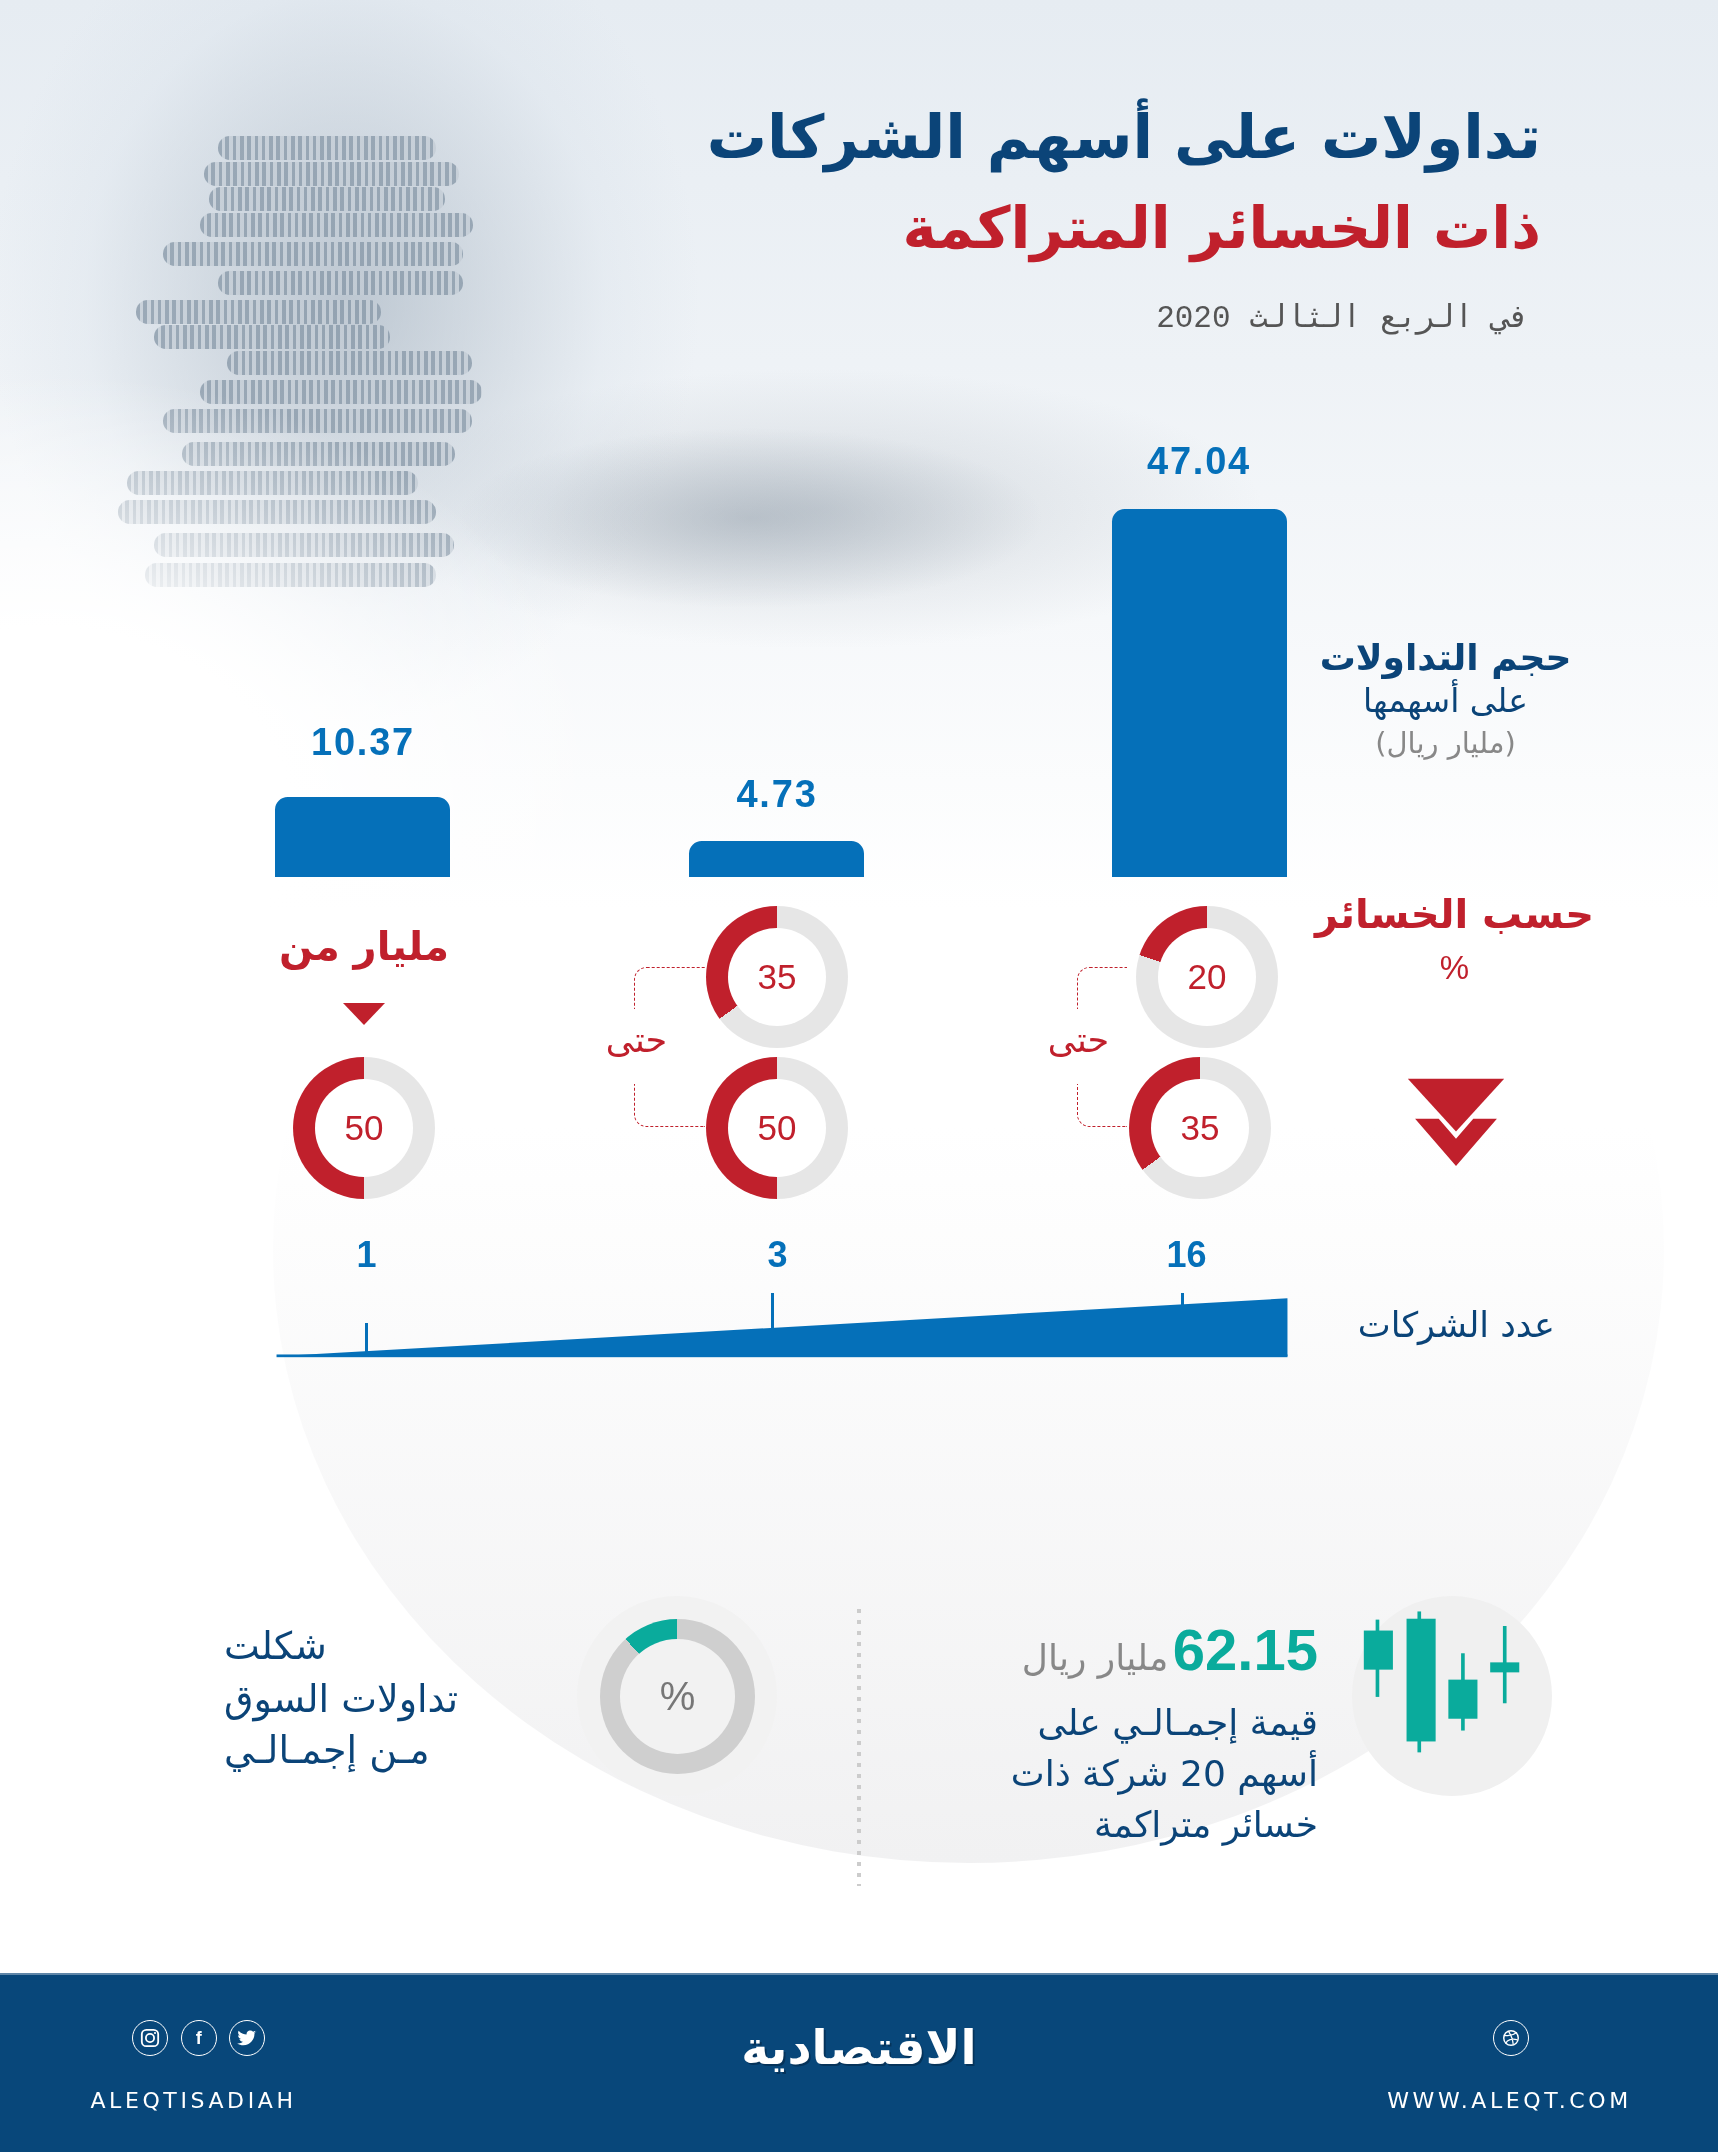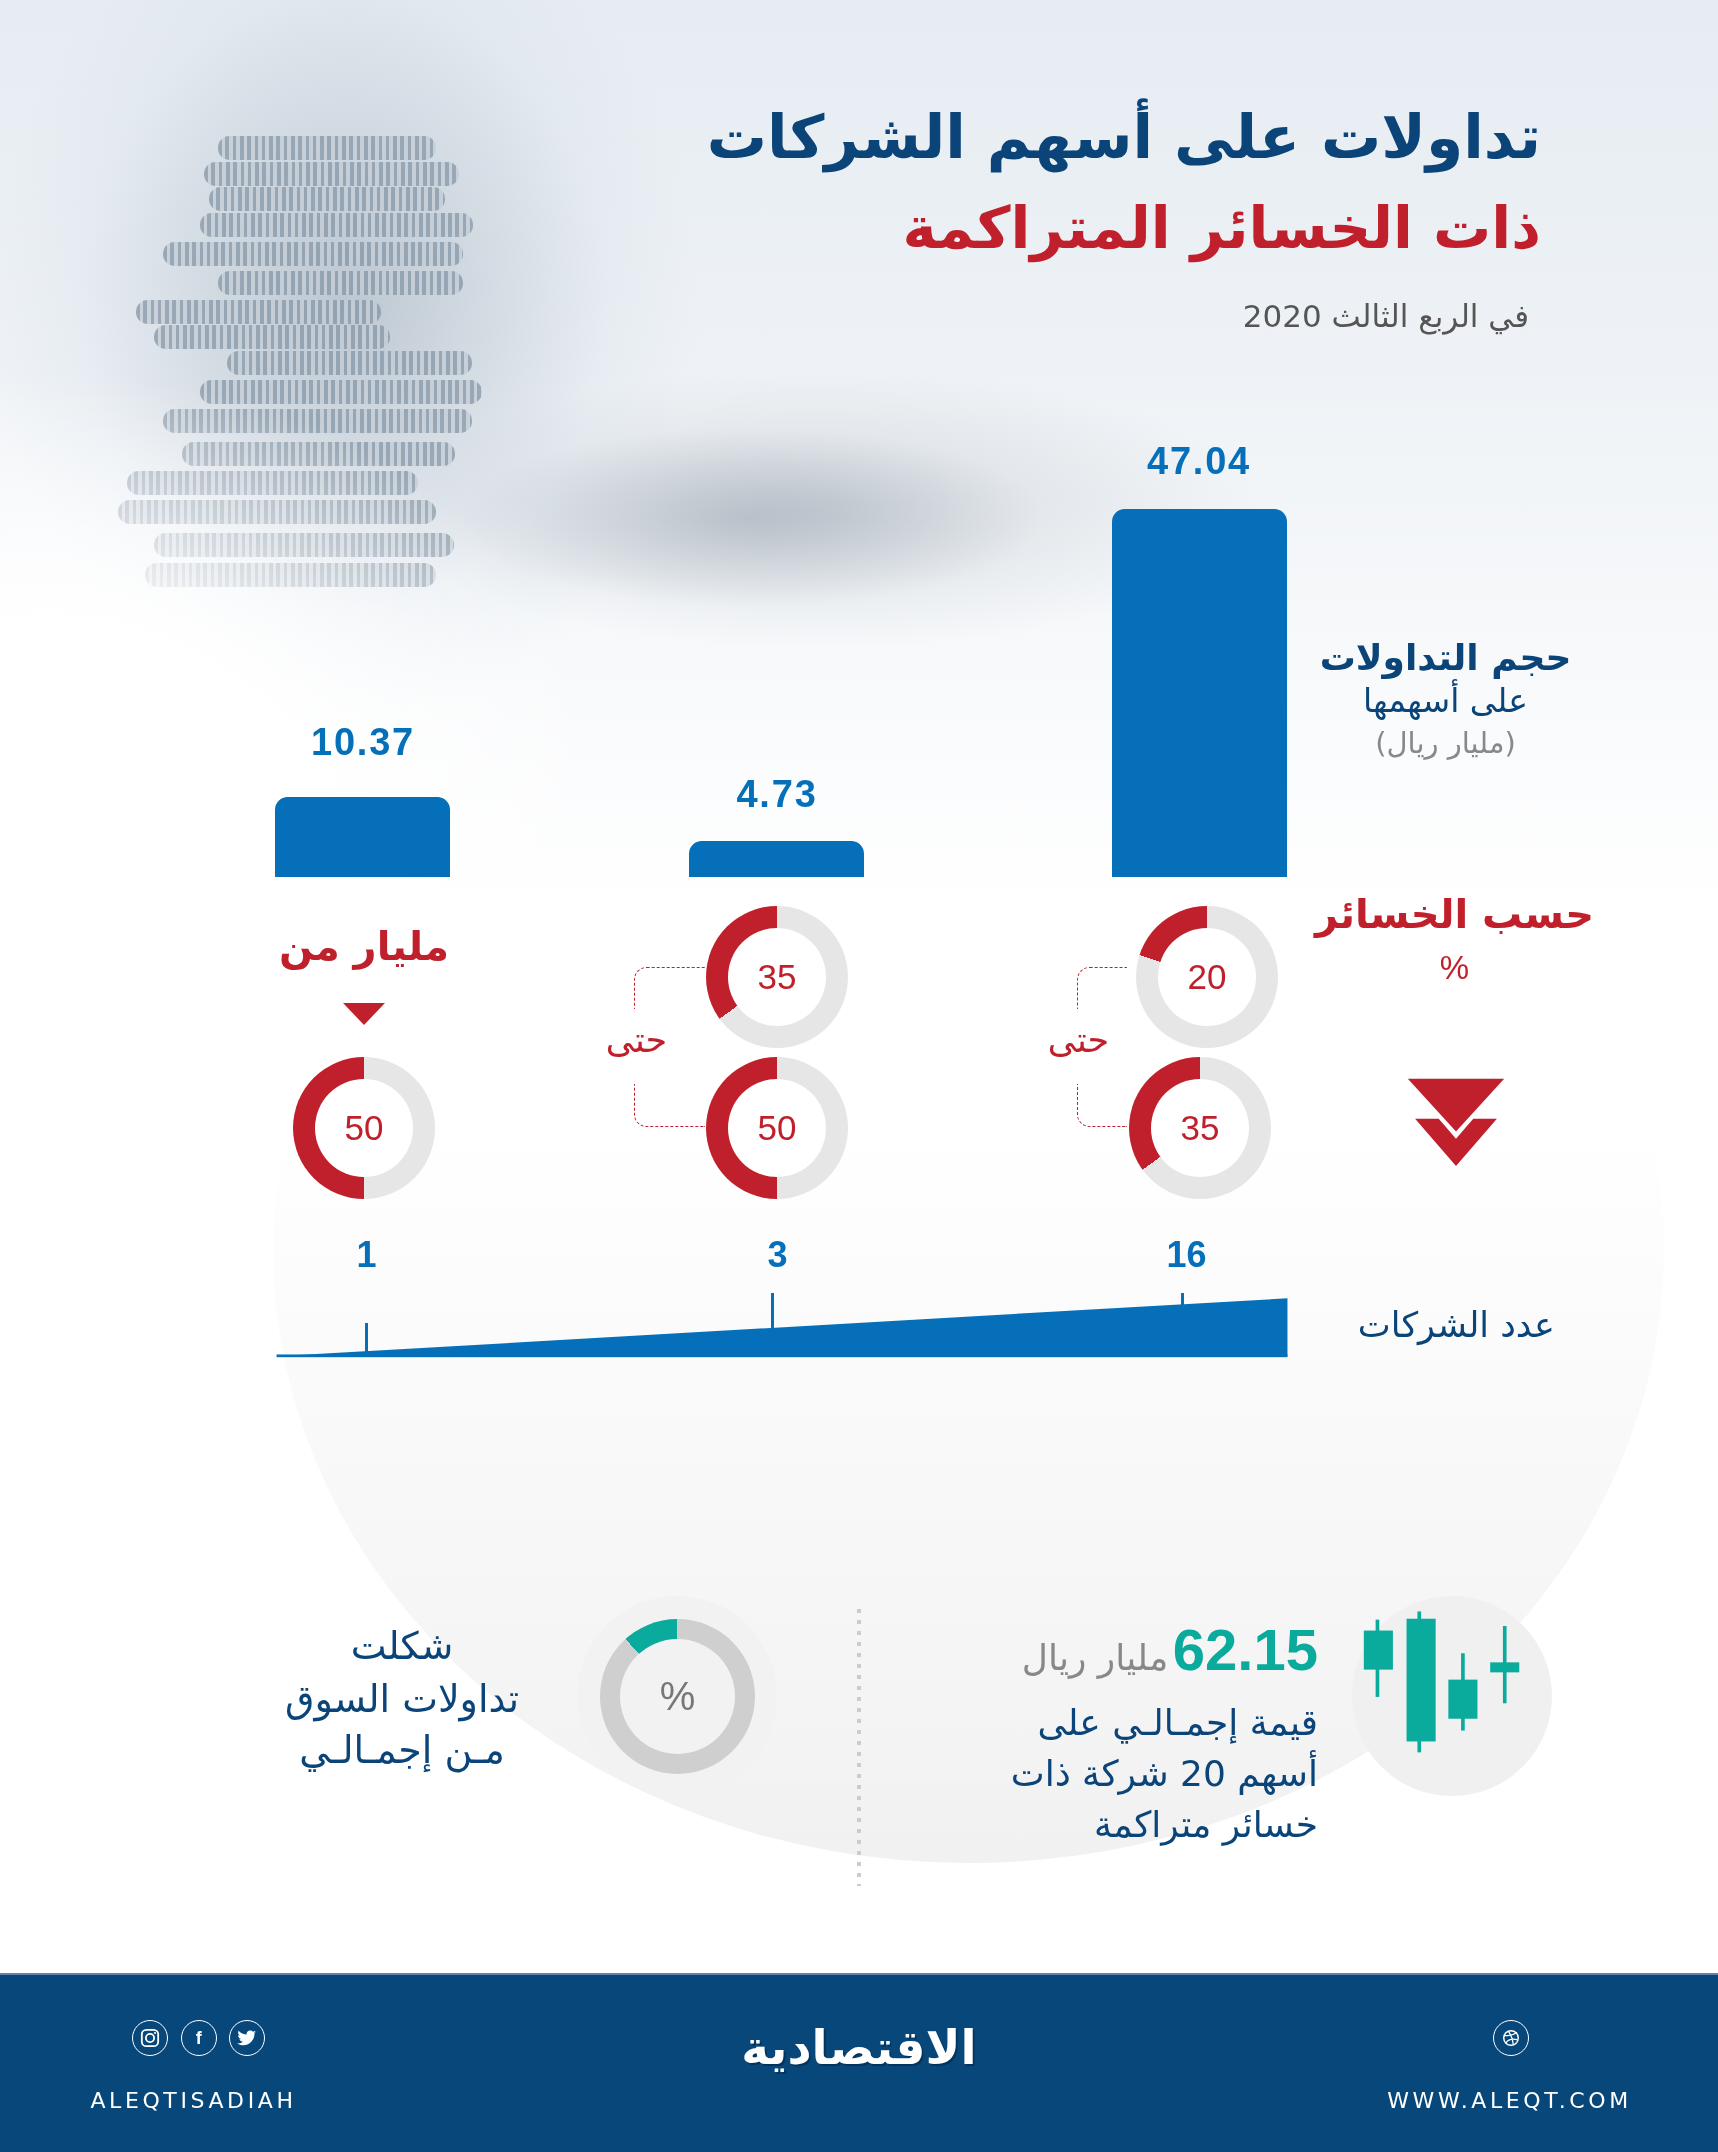--- a/index.html
+++ b/index.html
@@ -21,21 +21,21 @@
     height: 23.6px; border-radius: 11.8px;
     background: repeating-linear-gradient(90deg, #8596a6 0 3.6px, #c3ccd5 3.6px 7.3px);
     opacity: 0.75;
   }
   .big-arc {
     left: 273px; top: 636px; width: 1391px; height: 1227px; border-radius: 50%;
     background: linear-gradient(180deg, rgba(255,255,255,0) 40%, #f1f1f2 100%);
   }
   .title-1 { right: 177px; top: 102px; font-size: 60px; font-weight: bold; color: #0b4478; direction: rtl; }
   .title-2 { right: 177px; top: 194px; font-size: 58px; font-weight: bold; color: #c0202c; direction: rtl; }
-  .subtitle { right: 189px; top: 298px; font-size: 31px; color: #555; direction: rtl; }
+  .subtitle { right: 189px; top: 298px; font-size: 31px; color: #555; direction: rtl; font-family: Liberation Mono, monospace; }
   .bar { background: #0570b9; border-radius: 12.7px 12.7px 0 0; }
   .val { font-family: "Liberation Sans", sans-serif; font-weight: bold; color: #0570b9; font-size: 38px; text-align: center; width: 182px; letter-spacing: 1.8px; }
   .side-label { direction: rtl; text-align: center; }
   .donut { width: 142px; height: 142px; border-radius: 50%; }
   .donut-hole { position: absolute; left: 22px; top: 22px; width: 98px; height: 98px; border-radius: 50%; background: #fff; display: flex; align-items: center; justify-content: center; font-family: "Liberation Sans", sans-serif; font-size: 35px; color: #c0202c; }
   .connector { border: 1.8px dashed #c0202c; border-right: none; border-radius: 12.7px 0 0 12.7px; }
   .red-label { color: #c0202c; font-weight: bold; direction: rtl; }
   .count { font-family: "Liberation Sans", sans-serif; font-weight: bold; color: #0570b9; font-size: 36px; width: 73px; text-align: center; }
   .tick { width: 2.7px; background: #0570b9; }
   .footer { left: 0; top: 1973px; width: 1718px; height: 180px; background: #08477a; border-top: 2.7px solid #5f86a8; }
@@ -166,21 +166,21 @@
 
 <div class="abs" style="left:857px;top:1609px;width:3.6px;height:277px;background:repeating-linear-gradient(180deg, #cccccc 0 3.6px, transparent 3.6px 11px);"></div>
 
 <div class="abs" style="left:577px;top:1596px;width:200px;height:200px;border-radius:50%;background:#f2f2f2;">
   <div class="abs" style="left:23px;top:23px;width:155px;height:155px;border-radius:50%;background:conic-gradient(#cfcfcf 0 88.3%, #0aab9c 88.3% 100%);">
     <div class="abs" style="left:20px;top:20px;width:115px;height:115px;border-radius:50%;background:#f2f2f2;display:flex;align-items:center;justify-content:center;">
       <span style="font-family:'Liberation Sans',sans-serif;font-size:40px;color:#777;">%</span>
     </div>
   </div>
 </div>
-<div class="abs" style="left:252px;top:1618px;width:300px;direction:rtl;text-align:center;">
+<div class="abs" style="left:224px;top:1618px;width:300px;direction:rtl;text-align:left;">
   <div style="font-size:38px;color:#0b4478;line-height:56px;">شكلت</div>
   <div style="font-size:38px;color:#0b4478;line-height:51px;">تداولات السوق</div>
   <div style="font-size:38px;color:#0b4478;line-height:51px;">مـن إجمـالـي</div>
 </div>
 
 <div class="abs footer"></div>
 <div class="abs" style="left:132px;top:2020px;display:flex;gap:12.7px;">
   <a class="social">
     <svg width="20" height="20" viewBox="0 0 22 22">
         <rect x="2" y="2" width="18" height="18" rx="5" fill="none" stroke="#fff" stroke-width="2"></rect>

